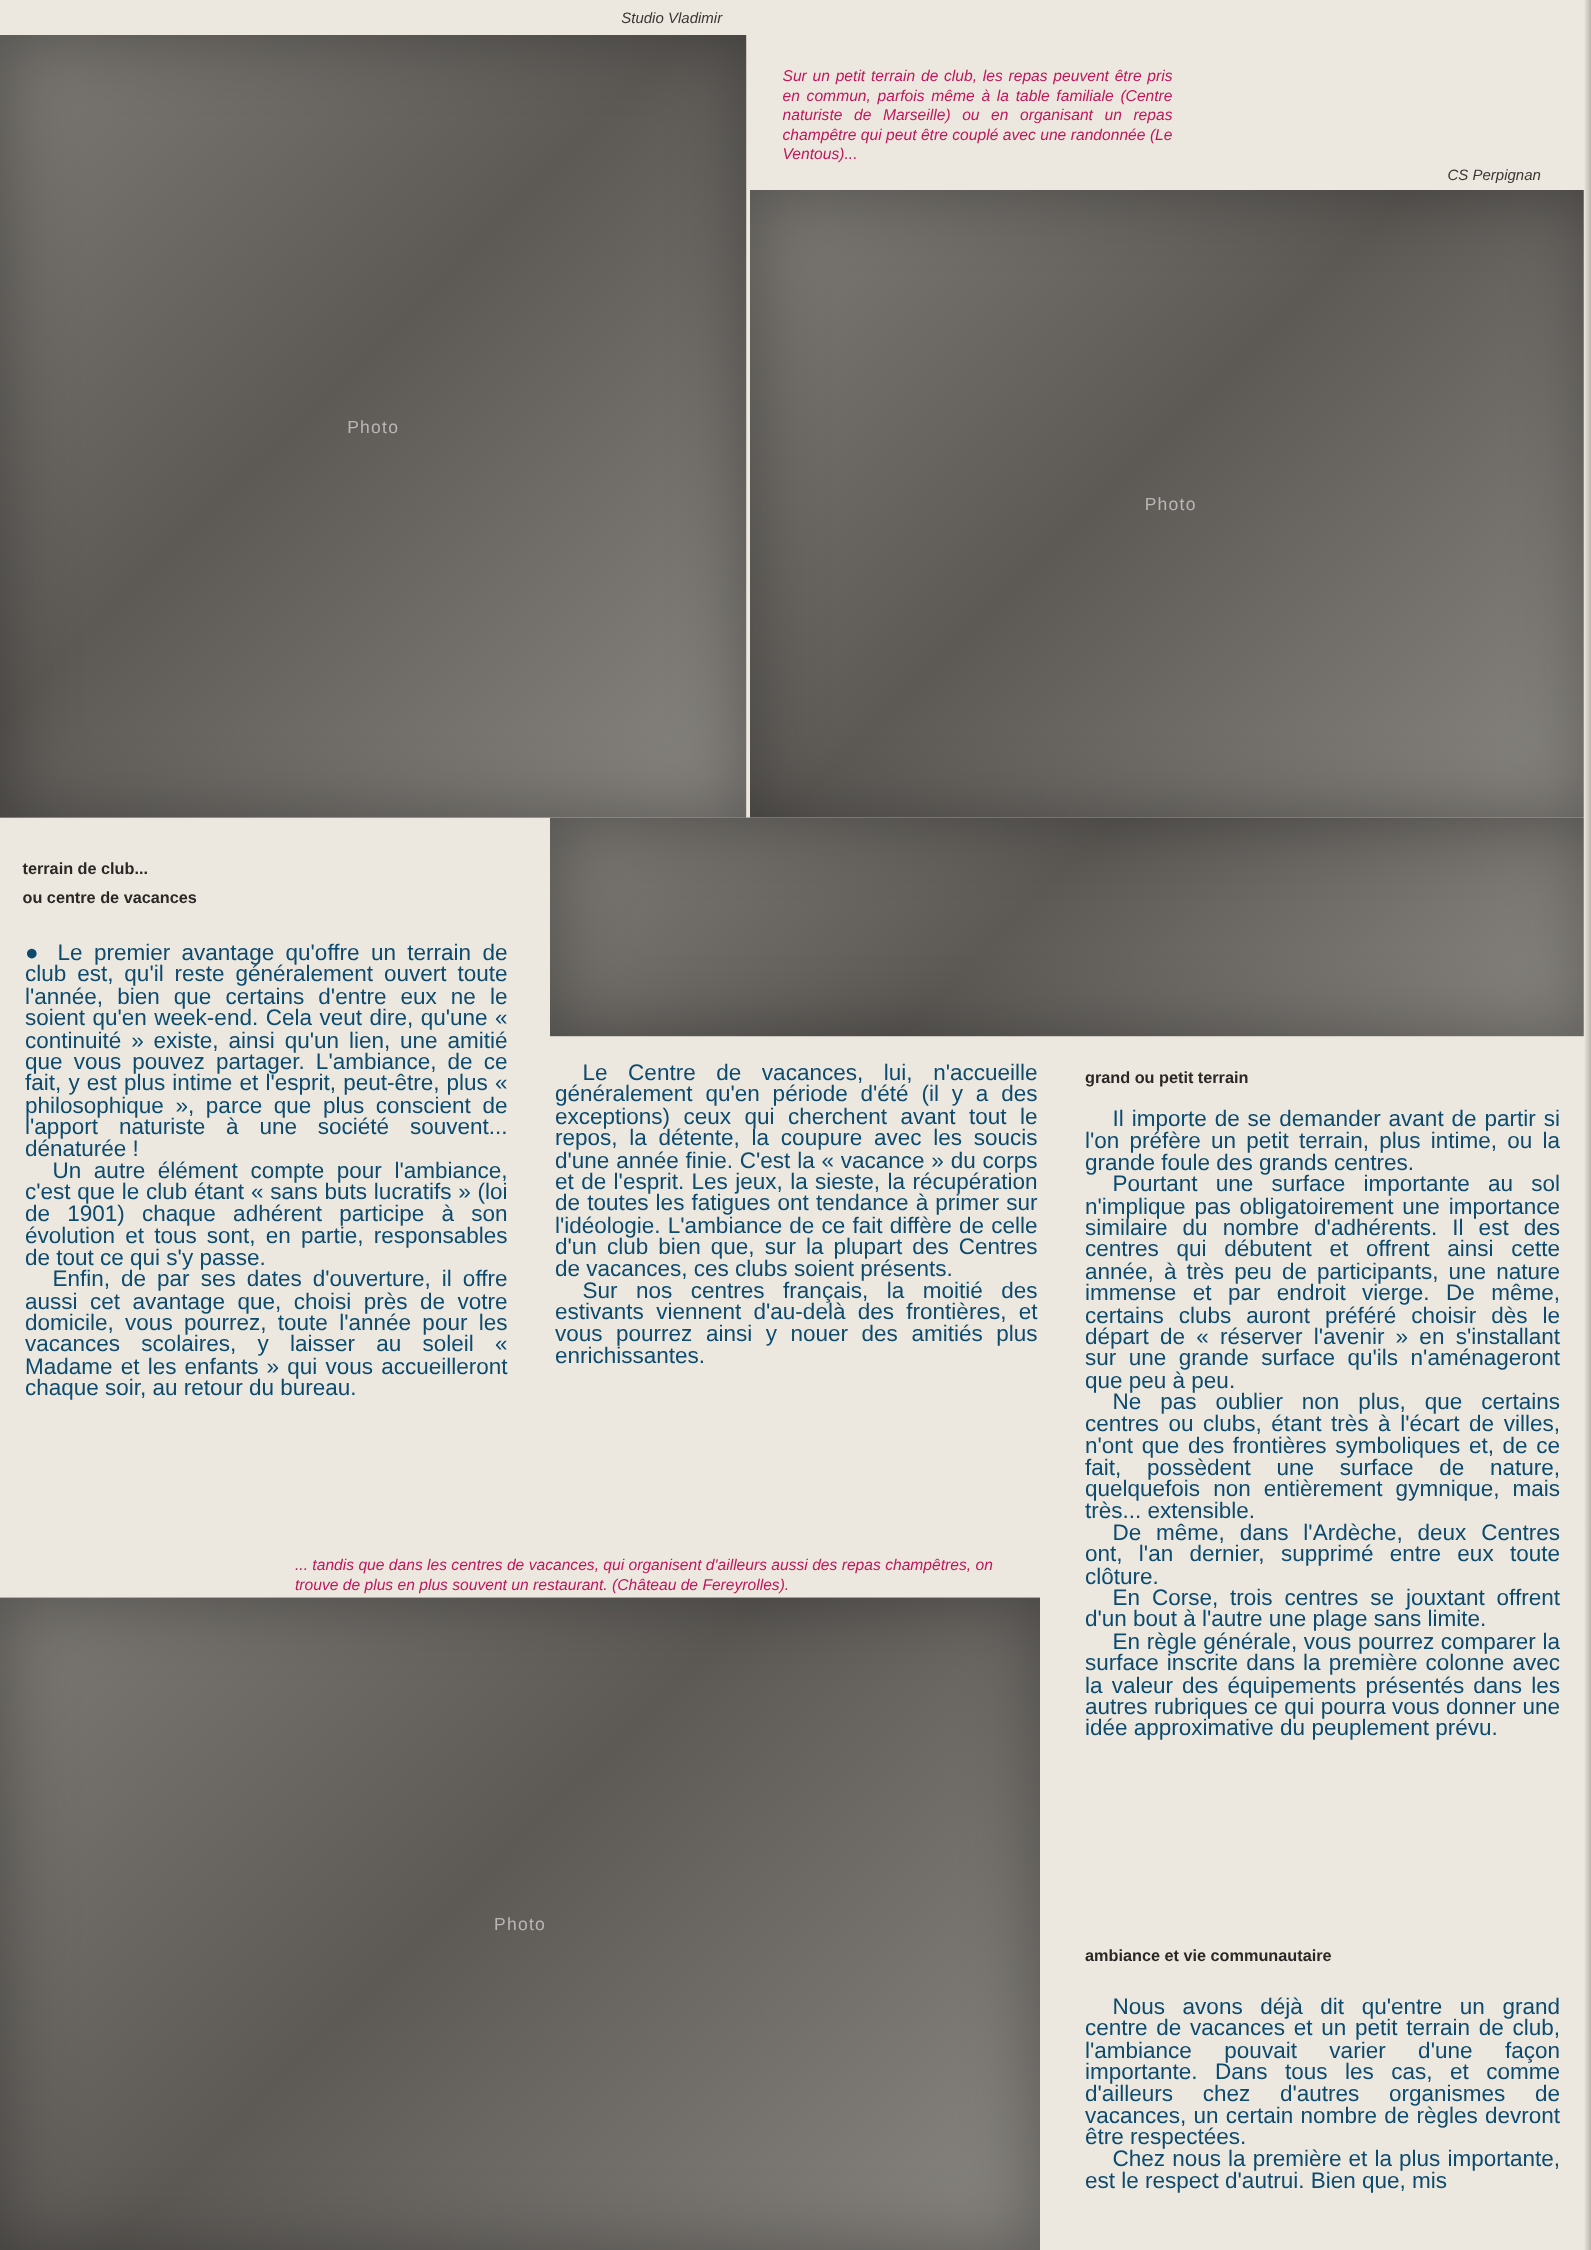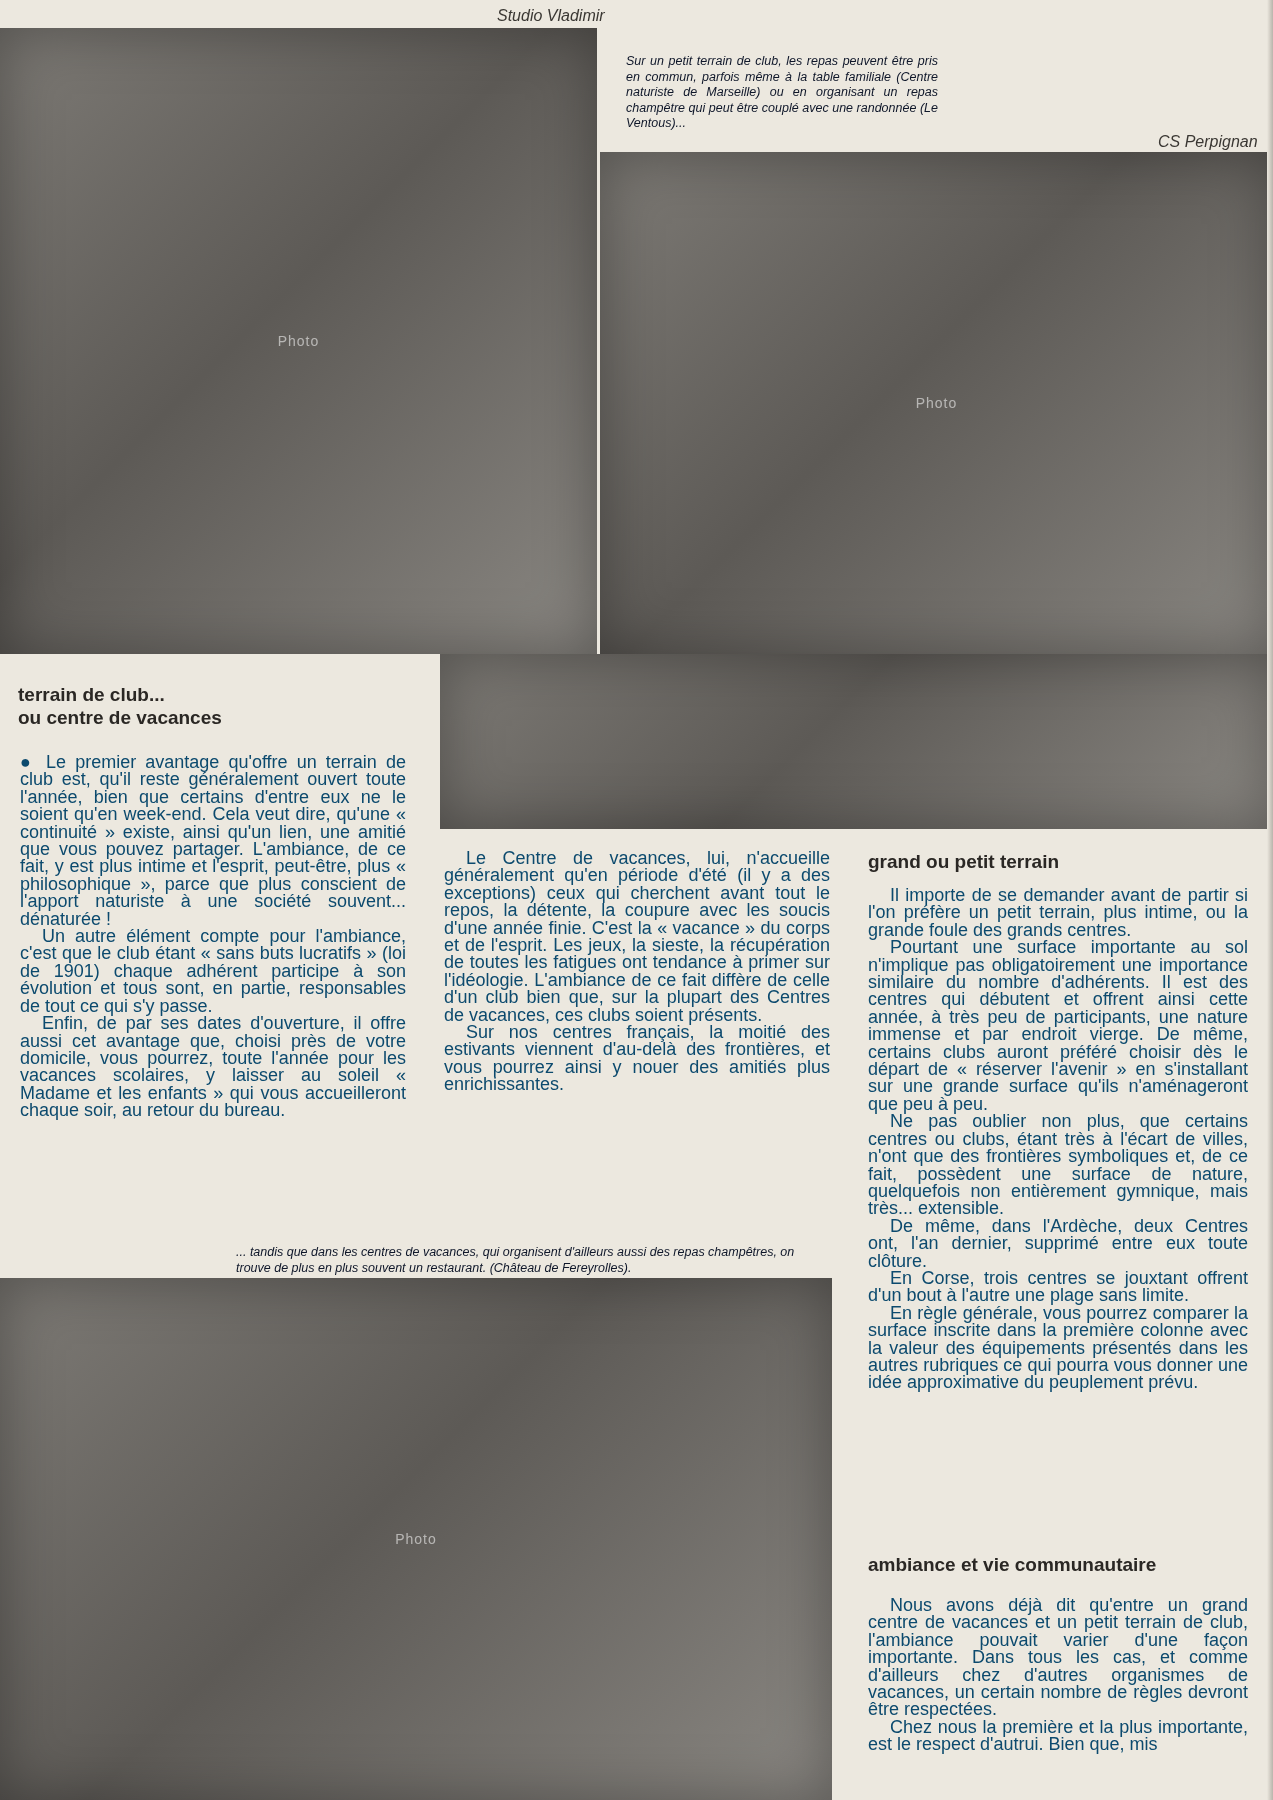--- a/index.html
+++ b/index.html
@@ -15,28 +15,28 @@
       box-shadow: inset 0 0 60px rgba(0,0,0,0.35);
     }
     .photo .ph-label {
       position: absolute; left: 50%; top: 50%;
       transform: translate(-50%, -50%);
       color: rgba(255,255,255,0.55);
       font-size: 14px; letter-spacing: 1px; 
       font-family: "Liberation Sans", sans-serif;
     }
     .credit {
-      position: absolute; font-style: italic; font-size: 16px; color: #3a3733;
+      position: absolute; font-style: italic; font-size: 12px; color: #3a3733;
     }
     .caption {
       position: absolute; font-style: italic; font-size: 12.5px; line-height: 15.5px;
-      color: #0f172a; text-align: justify;
+      color: #be185d; text-align: justify;
     }
     .heading {
-      position: absolute; font-weight: bold; font-size: 19px; line-height: 23px; color: #2a2724;
+      position: absolute; font-weight: bold; font-size: 13px; line-height: 23px; color: #2a2724;
     }
     .body-text {
       position: absolute; font-size: 18px; line-height: 17.4px; text-align: justify; color: #0c4a6e;
     }
     .body-text p { margin: 0; text-indent: 22px; }
     .body-text p.bullet { text-indent: 0; }
     .body-text p.noindent { text-indent: 0; }
     .bullet-dot { display: inline-block; width: 26px; }
     .right-edge {
       position: absolute; right: 0; top: 0; width: 6px; height: 1800px;

